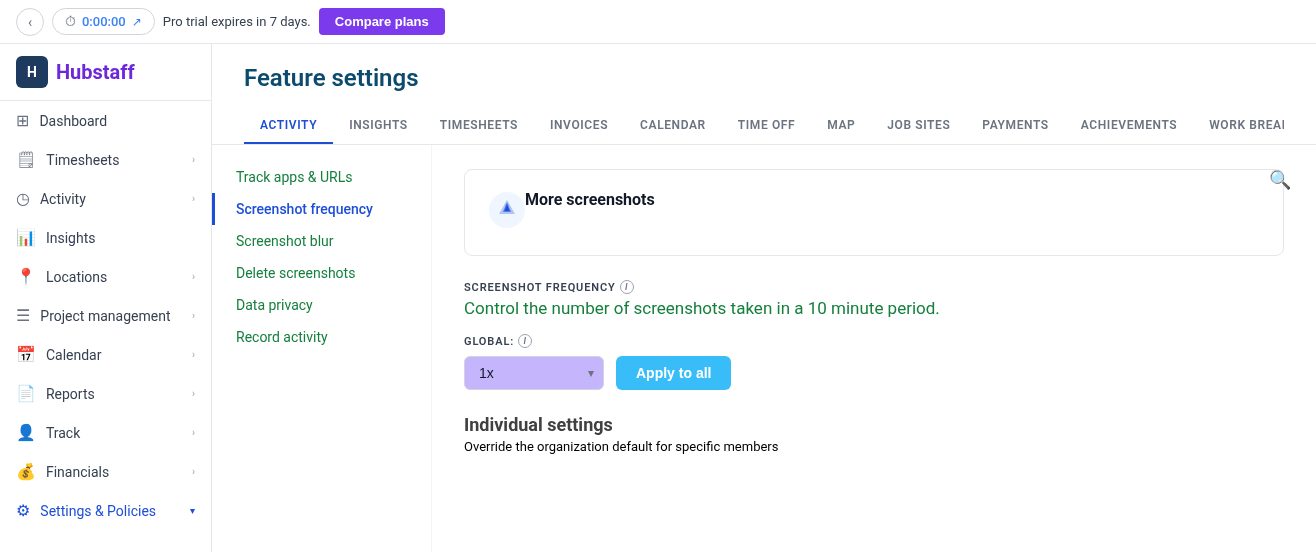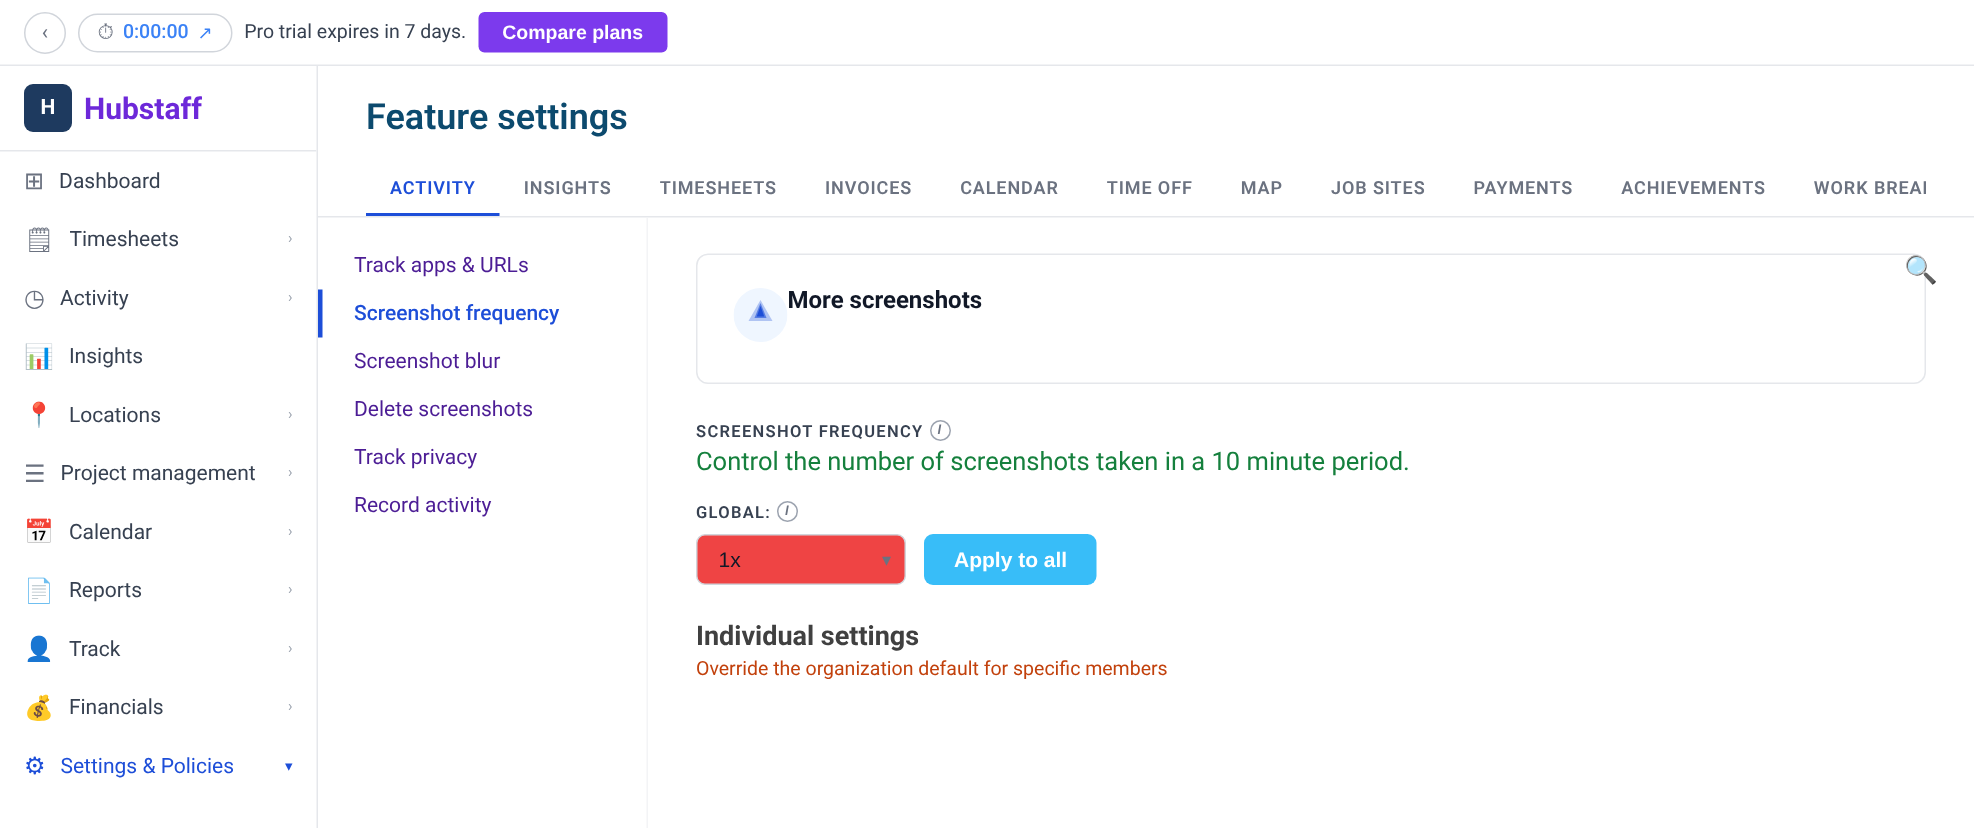--- a/index.html
+++ b/index.html
@@ -82,21 +82,21 @@
       white-space: nowrap; text-transform: uppercase;
     }
     .tab.active { color: #1d4ed8; border-bottom-color: #1d4ed8; }
 
     
     .inner-content { display: flex; flex: 1; overflow: hidden; }
 
     
     .side-nav { width: 220px; padding: 16px 0; border-right: 1px solid #f3f4f6; flex-shrink: 0; }
     .side-nav-item {
-      padding: 8px 24px; font-size: 14px; color: #4c1d95; cursor: pointer;
+      padding: 8px 24px; font-size: 14px; color: #15803d; cursor: pointer;
     }
     .side-nav-item.active { color: #1d4ed8; border-left: 3px solid #1d4ed8; padding-left: 21px; font-weight: 500; }
 
     
     .main-panel { flex: 1; padding: 24px 32px; overflow-y: auto; position: relative; }
 
     
     .promo-card {
       border: 1px solid #e5e7eb; border-radius: 8px; padding: 20px 24px;
       display: flex; align-items: flex-start; gap: 0; margin-bottom: 24px;
@@ -122,36 +122,36 @@
     .global-label {
       font-size: 11px; font-weight: 600; letter-spacing: 0.08em; text-transform: uppercase;
       color: #374151; display: flex; align-items: center; gap: 4px; margin-bottom: 8px;
     }
 
     .select-wrapper {
       position: relative; display: inline-block;
     }
     .select-box {
       border: 1px solid #d1d5db; border-radius: 6px; padding: 8px 36px 8px 14px;
-      font-size: 14px; color: #111827; background: #ef4444; cursor: pointer;
+      font-size: 14px; color: #111827; background: #c4b5fd; cursor: pointer;
       appearance: none; min-width: 140px;
     }
     .select-arrow {
       position: absolute; right: 10px; top: 50%; transform: translateY(-50%);
       color: #6b7280; pointer-events: none; font-size: 12px;
     }
 
     .apply-btn {
       background: #38bdf8; color: #fff; border: none; border-radius: 6px;
       padding: 9px 20px; font-size: 14px; font-weight: 600; cursor: pointer;
       margin-top: 0;
     }
 
     .individual-title { font-size: 18px; font-weight: 700; color: #404040; margin-bottom: 4px; }
-    .individual-desc { font-size: 13px; color: #c2410c; }
+    .individual-desc { font-size: 13px; color: #000000; }
 
     
     .search-icon-btn {
       position: absolute; top: 24px; right: 24px;
       color: #9ca3af; font-size: 18px; cursor: pointer;
     }
 
     
     ::-webkit-scrollbar { width: 6px; height: 6px; }
     ::-webkit-scrollbar-track { background: transparent; }
@@ -280,21 +280,21 @@
       </div>
     </div>
 
     <div class="inner-content">
 
       <div class="side-nav">
         <div class="side-nav-item">Track apps &amp; URLs</div>
         <div class="side-nav-item active">Screenshot frequency</div>
         <div class="side-nav-item">Screenshot blur</div>
         <div class="side-nav-item">Delete screenshots</div>
-        <div class="side-nav-item">Track privacy</div>
+        <div class="side-nav-item">Data privacy</div>
         <div class="side-nav-item">Record activity</div>
       </div>
 
       <div class="main-panel">
 
         <div class="search-icon-btn">🔍</div>
 
         <div class="promo-card">
           <div class="promo-icon">
             <svg width="36" height="36" viewBox="0 0 36 36" fill="none" xmlns="http://www.w3.org/2000/svg">

